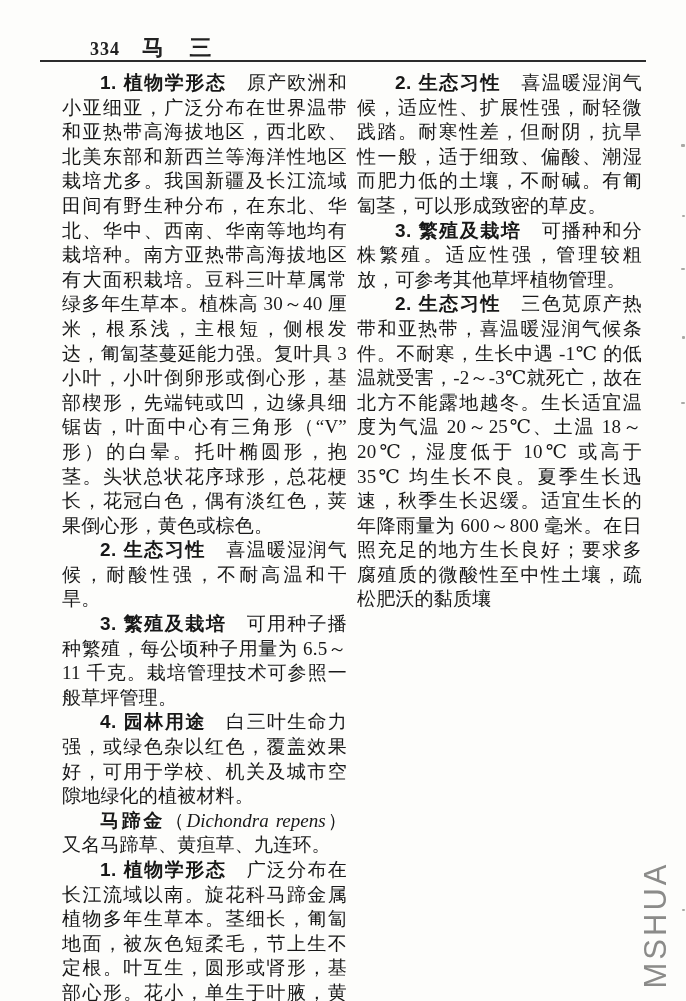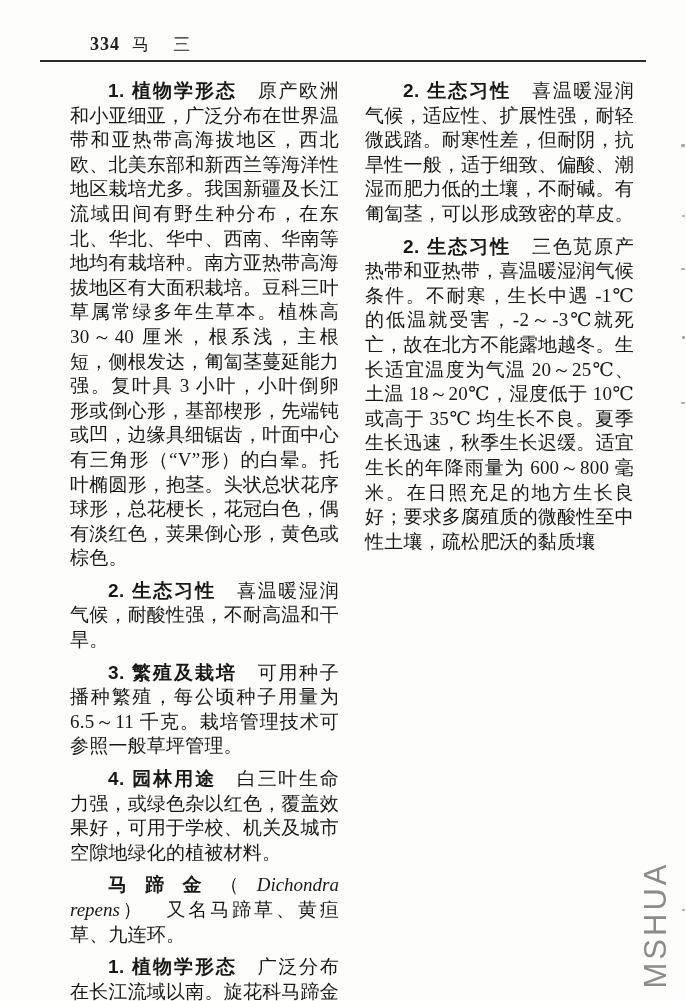--- a/index.html
+++ b/index.html
@@ -12,32 +12,32 @@
   .page{
     position:relative;
     width:686px;height:1001px;
     background:#fdfdfb;
     color:#1e1e1e;
   }
   
   .header{
     position:absolute;
     left:90px;top:33px;
-    display:flex;align-items:baseline;gap:12px;
+    display:flex;align-items:baseline;gap:22px;
     font-size:18px;
     color:#222;
   }
   .page-number{
     font-family:"Liberation Serif","DejaVu Serif",serif;
     font-weight:600;letter-spacing:1px;
   }
   .running-head{
-    font-weight:400;
+    font-weight:700;
     letter-spacing:10px;
-    font-size:17px;
+    font-size:22px;
   }
   .header-rule{
     position:absolute;
     left:40px;top:60px;
     width:606px;height:0;
     border-bottom:2px solid #2c2c2c;
   }
   
   .column{
     position:absolute;
@@ -46,21 +46,21 @@
     font-size:19px;
     line-height:24.6px;
     text-align:justify;
     text-justify:inter-ideograph;
     color:#181818;
     letter-spacing:0.2px;
   }
   .col-left{left:62px;}
   .col-right{left:357px;}
   .para{
-    margin:8px;
+    margin:0;
     text-indent:2em;
   }
   .run{white-space:pre-wrap;}
   .run.bold{
     font-weight:700;
     font-family:"Liberation Sans","DejaVu Sans",sans-serif;
     letter-spacing:0.5px;
   }
   .run.italic{
     font-style:italic;
@@ -109,20 +109,21 @@
   <div class="column col-left" id="col-0">
       <p class="para"><span class="run bold">1. 植物学形态</span><span class="run normal">　原产欧洲和小亚细亚，广泛分布在世界温带和亚热带高海拔地区，西北欧、北美东部和新西兰等海洋性地区栽培尤多。我国新疆及长江流域田间有野生种分布，在东北、华北、华中、西南、华南等地均有栽培种。南方亚热带高海拔地区有大面积栽培。豆科三叶草属常绿多年生草本。植株高 30～40 厘米，根系浅，主根短，侧根发达，匍匐茎蔓延能力强。复叶具 3 小叶，小叶倒卵形或倒心形，基部楔形，先端钝或凹，边缘具细锯齿，叶面中心有三角形（“V”形）的白晕。托叶椭圆形，抱茎。头状总状花序球形，总花梗长，花冠白色，偶有淡红色，荚果倒心形，黄色或棕色。</span></p>
       <p class="para"><span class="run bold">2. 生态习性</span><span class="run normal">　喜温暖湿润气候，耐酸性强，不耐高温和干旱。</span></p>
       <p class="para"><span class="run bold">3. 繁殖及栽培</span><span class="run normal">　可用种子播种繁殖，每公顷种子用量为 6.5～11 千克。栽培管理技术可参照一般草坪管理。</span></p>
       <p class="para"><span class="run bold">4. 园林用途</span><span class="run normal">　白三叶生命力强，或绿色杂以红色，覆盖效果好，可用于学校、机关及城市空隙地绿化的植被材料。</span></p>
       <p class="para"><span class="run bold">马蹄金</span><span class="run normal">（</span><span class="run italic">Dichondra repens</span><span class="run normal">）　又名马蹄草、黄疸草、九连环。</span></p>
       <p class="para"><span class="run bold">1. 植物学形态</span><span class="run normal">　广泛分布在长江流域以南。旋花科马蹄金属植物多年生草本。茎细长，匍匐地面，被灰色短柔毛，节上生不定根。叶互生，圆形或肾形，基部心形。花小，单生于叶腋，黄色；花梗短于柄。花冠钟表形。蒴果近球形。</span></p>
     </div>
   <div class="column col-right" id="col-1">
       <p class="para"><span class="run bold">2. 生态习性</span><span class="run normal">　喜温暖湿润气候，适应性、扩展性强，耐轻微践踏。耐寒性差，但耐阴，抗旱性一般，适于细致、偏酸、潮湿而肥力低的土壤，不耐碱。有匍匐茎，可以形成致密的草皮。</span></p>
+      <p class="para"><span class="run bold">3. 繁殖及栽培</span><span class="run normal">　可播种和分株繁殖。适应性强，管理较粗放，可参考其他草坪植物管理。</span></p>
       <p class="para"><span class="run bold">2. 生态习性</span><span class="run normal">　三色苋原产热带和亚热带，喜温暖湿润气候条件。不耐寒，生长中遇 -1℃ 的低温就受害，-2～-3℃就死亡，故在北方不能露地越冬。生长适宜温度为气温 20～25℃、土温 18～20℃，湿度低于 10℃ 或高于 35℃ 均生长不良。夏季生长迅速，秋季生长迟缓。适宜生长的年降雨量为 600～800 毫米。在日照充足的地方生长良好；要求多腐殖质的微酸性至中性土壤，疏松肥沃的黏质壤</span></p>
     </div>
 
   <div class="watermark">MSHUA</div>
 
   <div class="noise n1"></div>
   <div class="noise n2"></div>
   <div class="noise n3"></div>
   <div class="noise n4"></div>
   <div class="noise n5"></div>

